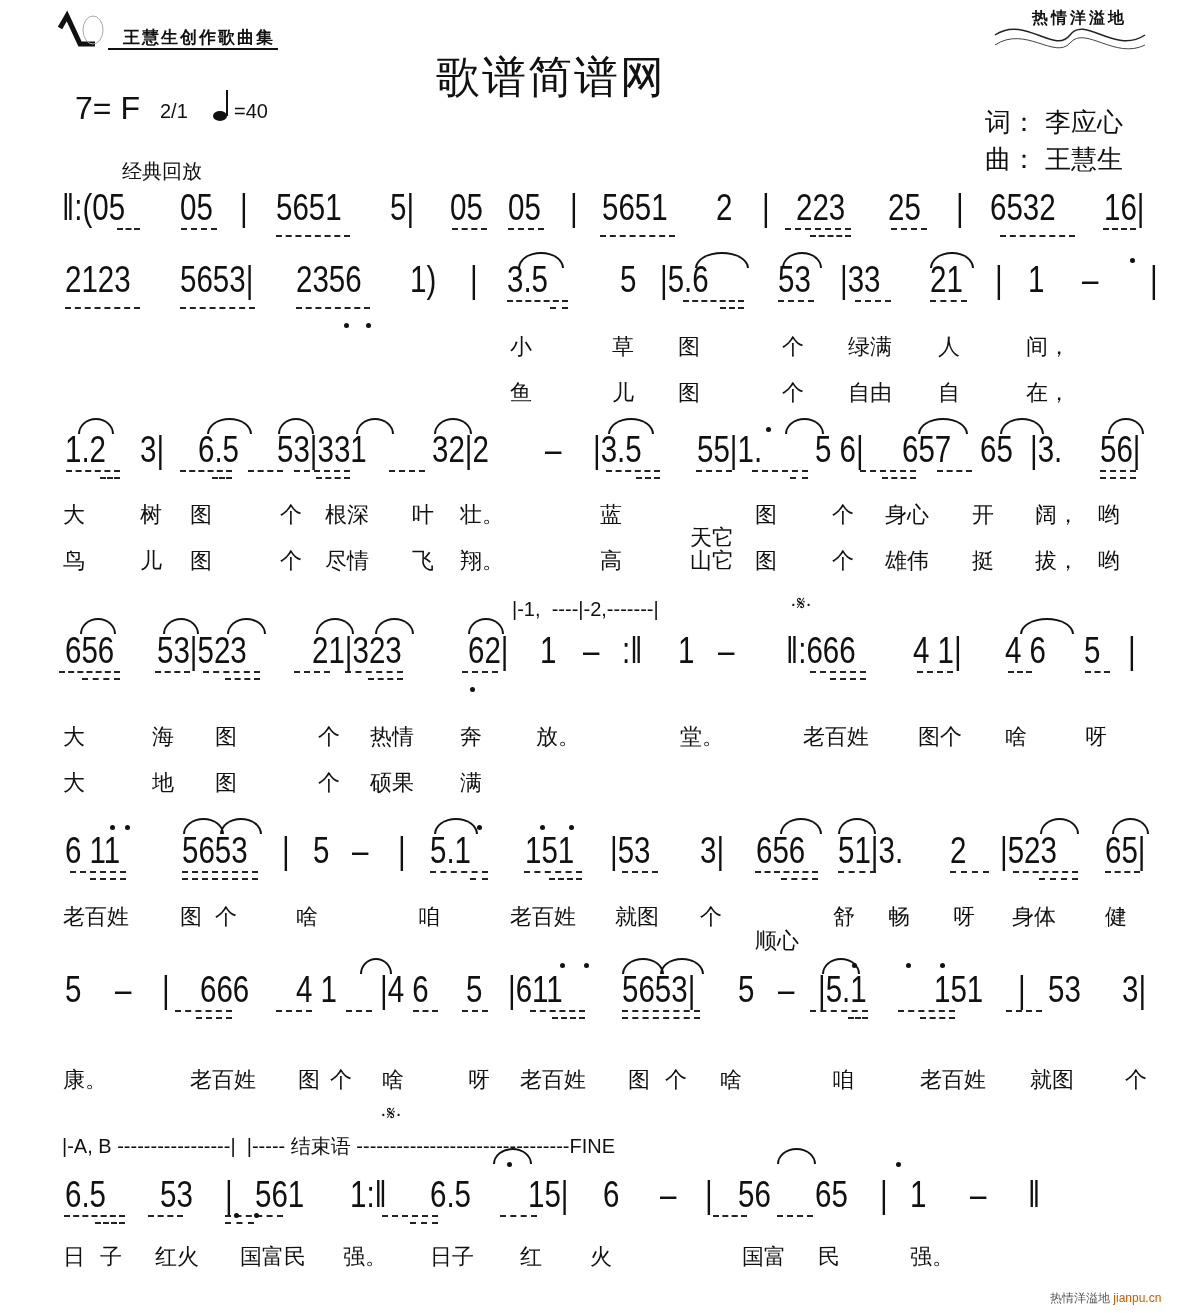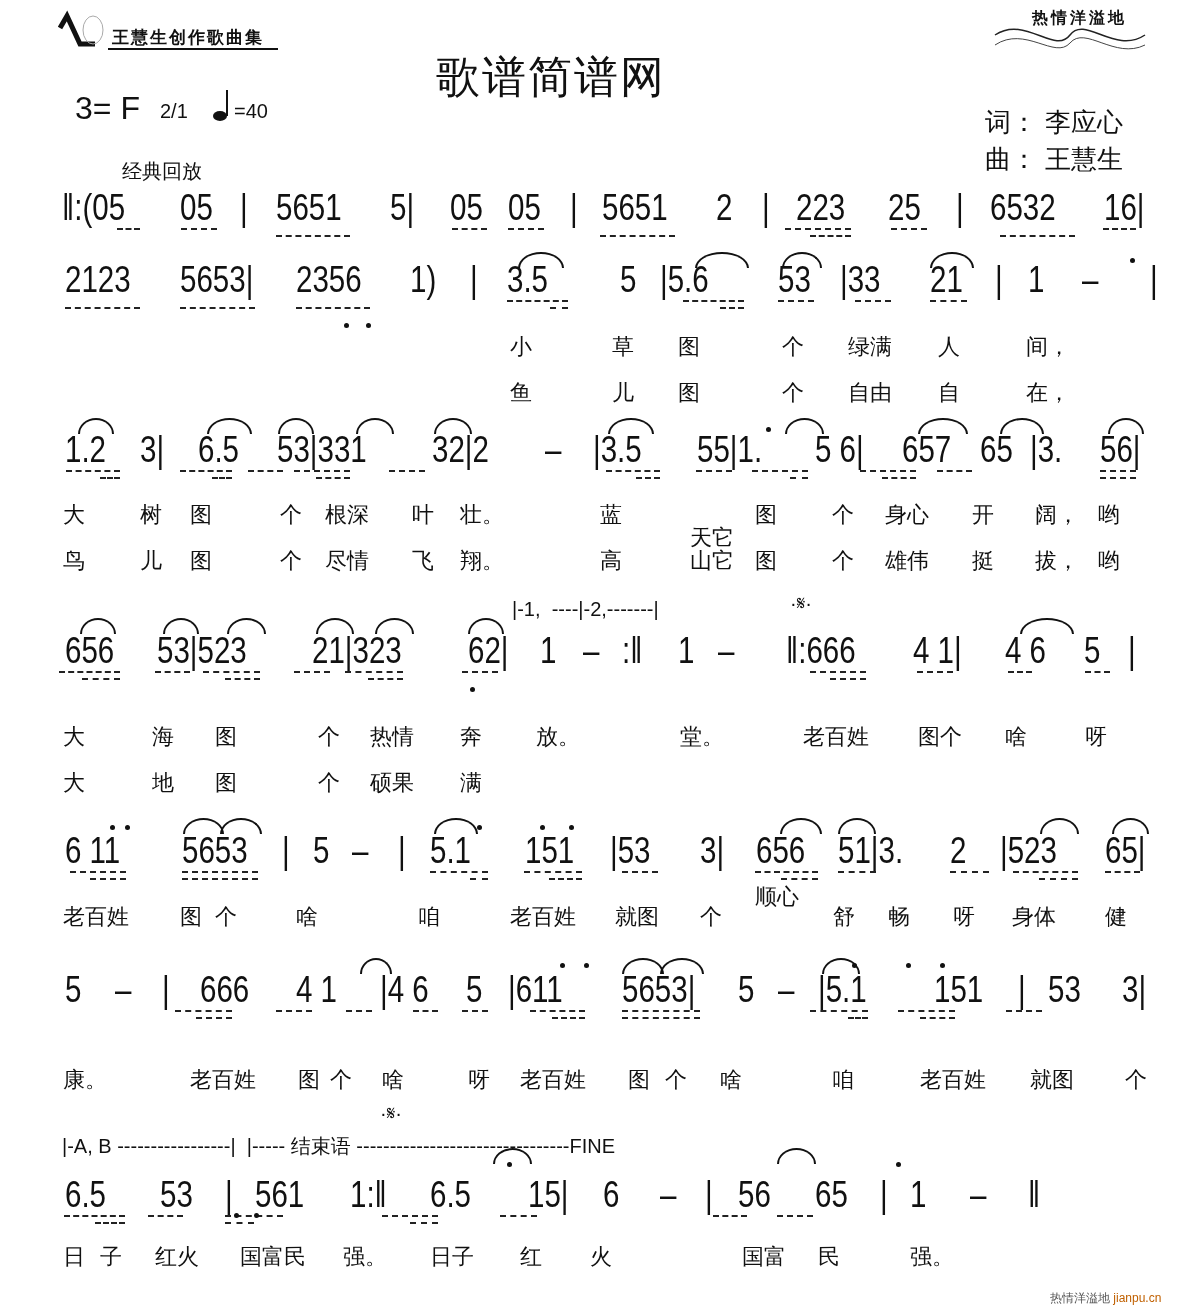--- a/index.html
+++ b/index.html
@@ -1,18 +1,18 @@
 <!DOCTYPE html>
 <html><head>
 <meta charset="utf-8">
 <style>
   html,body{margin:0;padding:0;background:#fff;}
   body{width:1200px;height:1313px;position:relative;overflow:hidden;font-family:"Liberation Sans","DejaVu Sans",sans-serif;color:#111;}
   .abs{position:absolute;}
-  .logo-text{font-family:"DejaVu Serif",serif;font-weight:bold;font-size:17px;letter-spacing:2px;}
+  .logo-text{font-family:"DejaVu Serif",serif;font-weight:bold;font-size:17px;letter-spacing:2px;margin-left:11px;}
   .logo-line{height:2px;background:#111;}
   .title{font-family:"DejaVu Sans",sans-serif;font-size:44px;font-weight:normal;letter-spacing:2px;}
   .key{font-size:32px;}
   .meta{font-size:20px;}
   .credit{font-family:"DejaVu Sans",sans-serif;font-size:26px;}
   .expr{font-family:"DejaVu Sans",sans-serif;font-size:20px;}
   .note{font-family:"Liberation Sans",sans-serif;font-size:36px;line-height:36px;white-space:pre;transform:scaleX(0.82);transform-origin:left top;}
   .lyric{font-family:"DejaVu Serif",serif;font-size:22px;white-space:pre;}
   .small{font-family:"Liberation Sans",sans-serif;font-size:20px;white-space:pre;}
   .uline{border-top:2px dashed #222;height:0;}
@@ -37,21 +37,21 @@
 <div class="abs ornament" style="left:985px;top:5px;">
   <svg width="170" height="55" viewBox="0 0 170 55">
     <path d="M10 30 C40 10, 70 50, 85 30 C100 10, 130 50, 160 30" stroke="#222" fill="none" stroke-width="1.5"></path>
     <path d="M10 40 C40 20, 70 55, 85 38 C100 20, 130 55, 160 40" stroke="#444" fill="none" stroke-width="1"></path>
   </svg>
 </div>
 <div class="abs" style="left:1032px;top:8px;font-family:'DejaVu Serif',serif;font-weight:bold;font-size:16px;letter-spacing:3px;">热情洋溢地</div>
 
 <div class="abs title" style="left:436px;top:48px;">歌谱简谱网</div>
 
-<div class="abs key" style="left:75px;top:90px;">3= F</div>
+<div class="abs key" style="left:75px;top:90px;">7= F</div>
 <div class="abs meta" style="left:160px;top:100px;">2/1</div>
 <div class="abs" style="left:212px;top:88px;">
   <svg width="20" height="34" viewBox="0 0 20 34">
       <ellipse cx="8" cy="28" rx="7" ry="5" fill="#111"></ellipse>
       <rect x="14" y="2" width="2" height="26" fill="#111"></rect>
     </svg>
 </div>
 <div class="abs meta" style="left:234px;top:100px;">=40</div>
 
 <div class="abs credit" style="left:985px;top:105px;">词：</div>
@@ -307,21 +307,21 @@
     <div class="abs slur" style="left: 1040px; top: 818px; width: 35px;"></div>
     <div class="abs slur" style="left: 1112px; top: 818px; width: 33px;"></div>
     <div class="abs lyric" style="left: 63px; top: 902px;">老百姓</div>
     <div class="abs lyric" style="left: 180px; top: 902px;">图</div>
     <div class="abs lyric" style="left: 215px; top: 902px;">个</div>
     <div class="abs lyric" style="left: 296px; top: 902px;">啥</div>
     <div class="abs lyric" style="left: 418px; top: 902px;">咱</div>
     <div class="abs lyric" style="left: 510px; top: 902px;">老百姓</div>
     <div class="abs lyric" style="left: 615px; top: 902px;">就图</div>
     <div class="abs lyric" style="left: 700px; top: 902px;">个</div>
-    <div class="abs lyric" style="left: 755px; top: 882px;">顺心</div>
+    <div class="abs lyric" style="left: 755px; top: 926px;">顺心</div>
     <div class="abs lyric" style="left: 833px; top: 902px;">舒</div>
     <div class="abs lyric" style="left: 888px; top: 902px;">畅</div>
     <div class="abs lyric" style="left: 953px; top: 902px;">呀</div>
     <div class="abs lyric" style="left: 1012px; top: 902px;">身体</div>
     <div class="abs lyric" style="left: 1105px; top: 902px;">健</div>
     <div class="abs note" style="left: 65px; top: 972px;">5</div>
     <div class="abs note" style="left: 115px; top: 972px;">–</div>
     <div class="abs note" style="left: 162px; top: 972px;">|</div>
     <div class="abs note" style="left: 200px; top: 972px;">666</div>
     <div class="abs note" style="left: 296px; top: 972px;">4 1</div>

